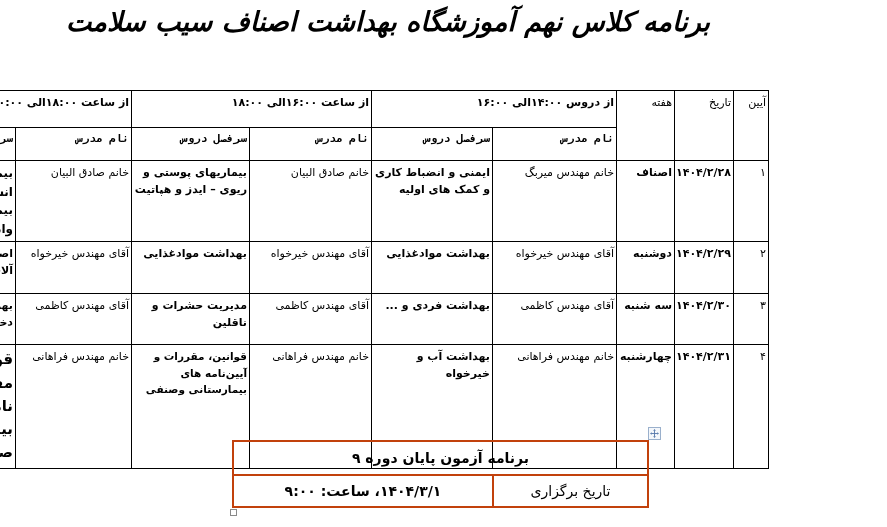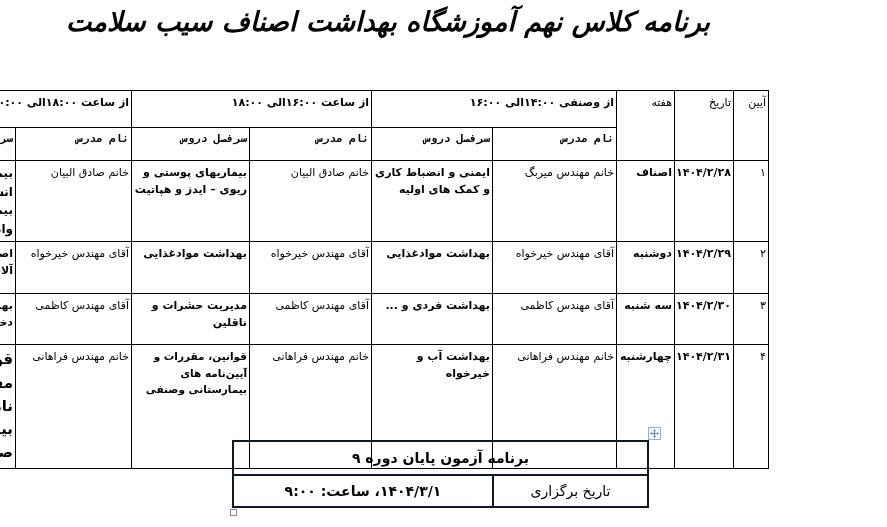--- a/index.html
+++ b/index.html
@@ -29,21 +29,21 @@
   td.teacher{padding-top:5px;}
   td.daycell,td.datecell{font-weight:700;padding-top:6px;}
   td.rankcell{padding-top:6px;}
 
   
   table.exam{
     position:absolute;top:440px;left:232px;width:415px;
     border-collapse:collapse;direction:rtl;table-layout:fixed;
     border:2px solid #000;
   }
-  table.exam td{border:2px solid #0f172a;font-size:14px;padding:3px 16px;}
+  table.exam td{border:2px solid #c2410c;font-size:14px;padding:3px 16px;}
   td.exam-title{font-weight:700;text-align:center;font-size:15px;height:26px;}
   td.exam-label{text-align:center;height:24px;}
   td.exam-value{text-align:center;font-weight:700;}
 
   
   .move-handle{
     position:absolute;left:648px;top:427px;width:13px;height:13px;
     border:1px solid #9ab0cc;background:#f4f7fb;display:flex;
     align-items:center;justify-content:center;cursor:move;box-sizing:border-box;
   }
@@ -69,21 +69,21 @@
       <col style="width:122px">
         <col style="width:118px">
       <col style="width:116px">
         <col style="width:120px">
     </colgroup>
     <tbody>
       <tr style="height:37px">
         <td rowspan="2" class="rowspan-head">آیین</td>
         <td rowspan="2" class="rowspan-head">تاریخ</td>
         <td rowspan="2" class="rowspan-head">هفته</td>
-        <td colspan="2" class="time-label">از وصنفی ۱۴:۰۰الی ۱۶:۰۰</td>
+        <td colspan="2" class="time-label">از دروس ۱۴:۰۰الی ۱۶:۰۰</td>
         <td colspan="2" class="time-label">از ساعت ۱۶:۰۰الی ۱۸:۰۰</td>
         <td colspan="2" class="time-label">از ساعت ۱۸:۰۰الی ۲۰:۰۰</td>
       </tr>
       <tr style="height:33px">
         <td class="subhead">نام مدرس</td>
         <td class="subhead">سرفصل دروس</td>
         <td class="subhead">نام مدرس</td>
         <td class="subhead">سرفصل دروس</td>
         <td class="subhead">نام مدرس</td>
         <td class="subhead">سرفصل دروس</td>

